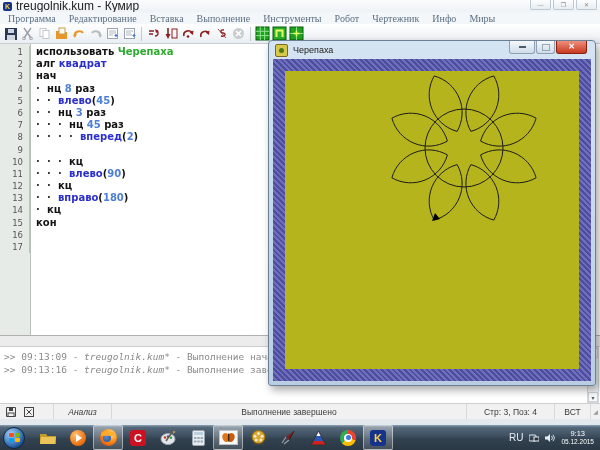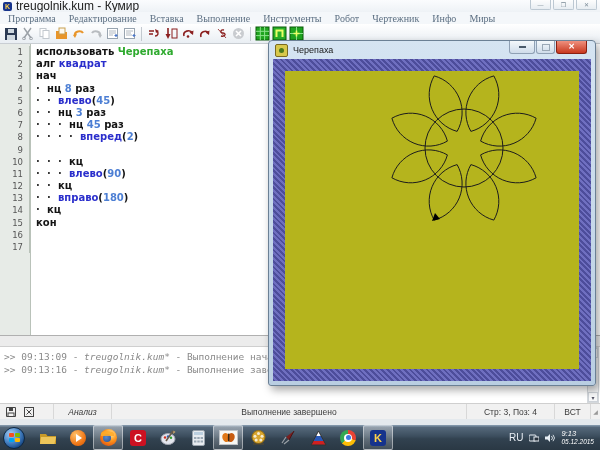--- a/index.html
+++ b/index.html
@@ -82,21 +82,21 @@
     background:radial-gradient(circle at 35% 30%,#a8d0f4,#4a86c8 45%,#1c4e8c 75%,#0e2c55);
     border:1px solid #0d2742;box-sizing:border-box;display:flex;align-items:center;justify-content:center;}
   .flag{display:grid;grid-template-columns:5px 5px;grid-template-rows:4px 4px;gap:1px;}
   .flag i{display:block;border-radius:1px;}
   .ti{width:30px;height:25px;display:flex;align-items:center;justify-content:center;flex:0 0 auto;}
   .ti.boxed{background:linear-gradient(rgba(255,255,255,.38),rgba(255,255,255,.12));
     border:1px solid rgba(255,255,255,.45);border-radius:2px;box-sizing:border-box;}
   .tray{margin-left:auto;display:flex;align-items:center;gap:6px;padding-right:4px;}
   .tray .lang{font-size:10px;color:#e8eef4;}
   .tray-ic{width:10px;height:10px;display:flex;align-items:end;justify-content:center;gap:1px;}
-  .clock{text-align:left;color:#fff;line-height:8px;padding-right:2px;font-style:italic;}
+  .clock{text-align:center;color:#fff;line-height:8px;padding-right:2px;}
   .clock .t{font-size:7.5px;} .clock .d{font-size:6.5px;}
 </style>
 </head>
 <body>
 
 <div class="titlebar">
   <div class="app-icon">K</div>
   <div class="title-text">treugolnik.kum - Кумир</div>
   <div class="winbtns">
     <div class="wbtn">—</div>

